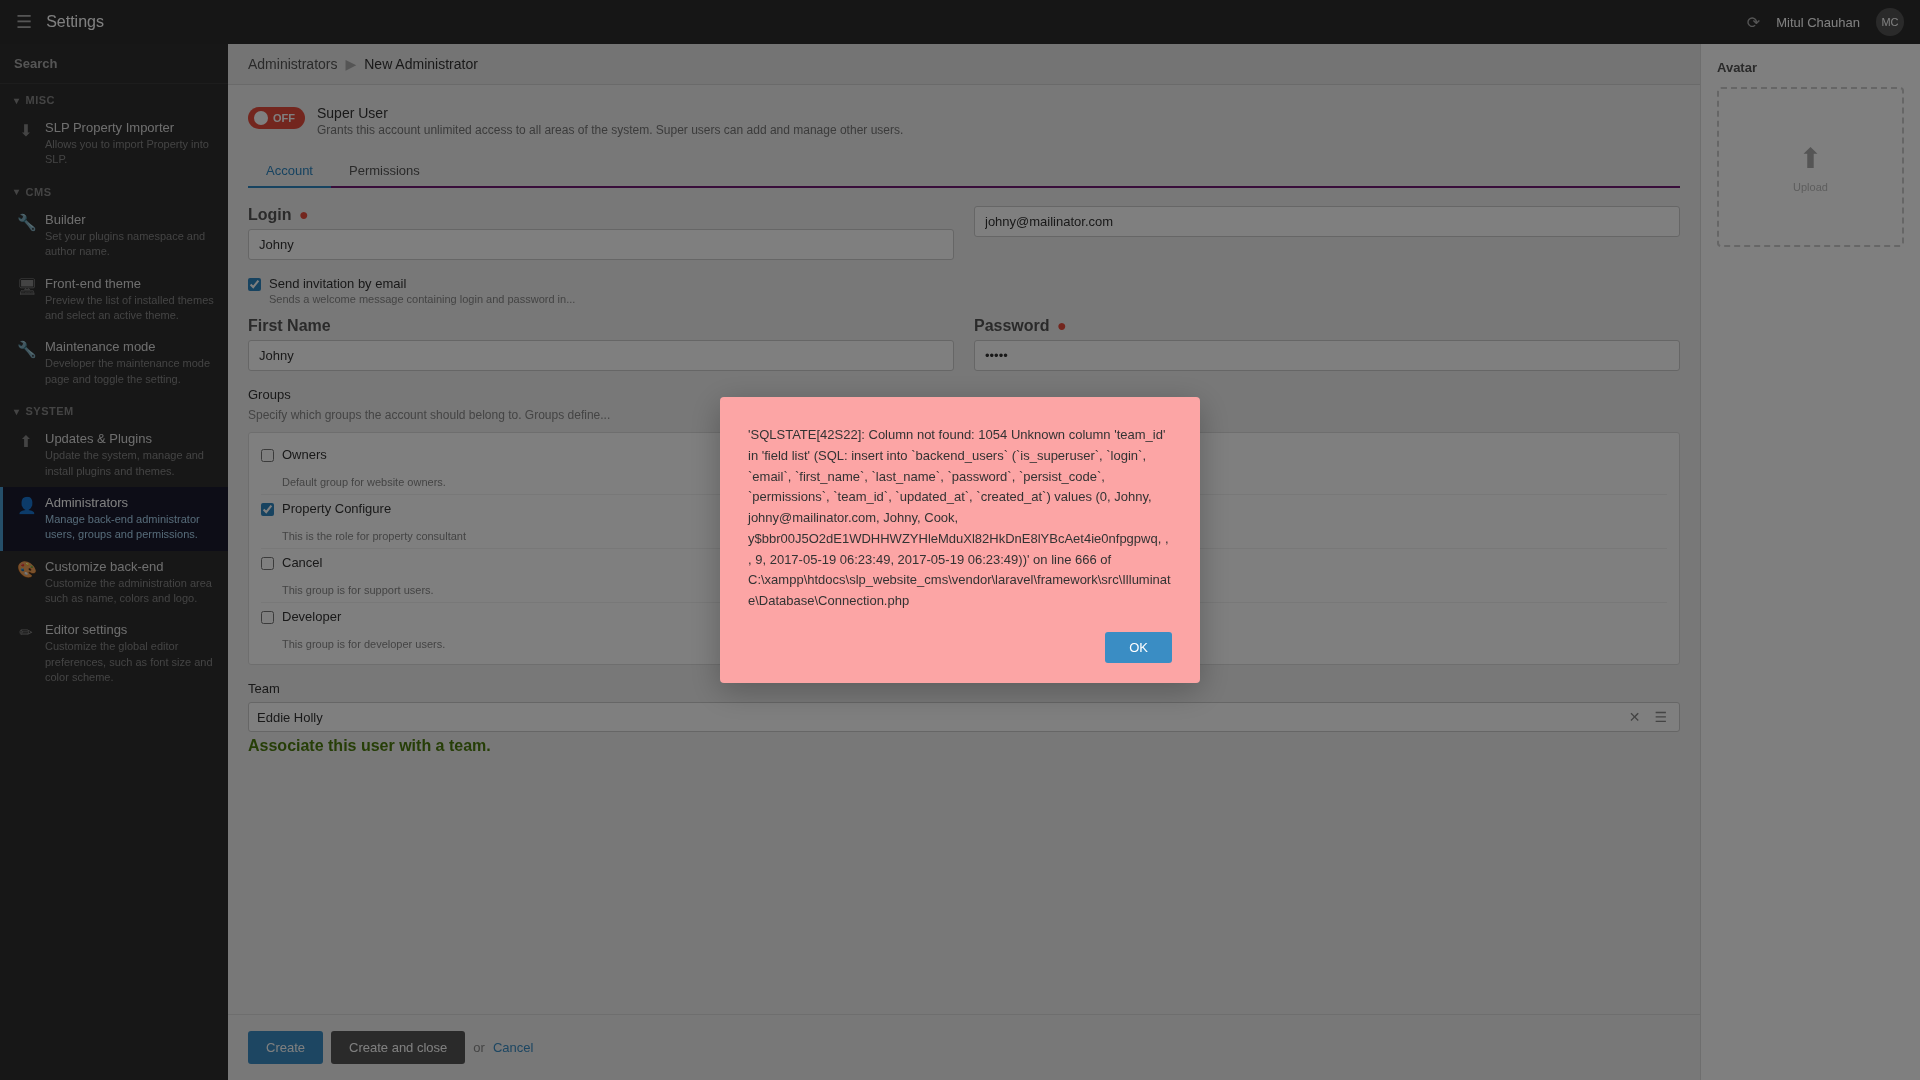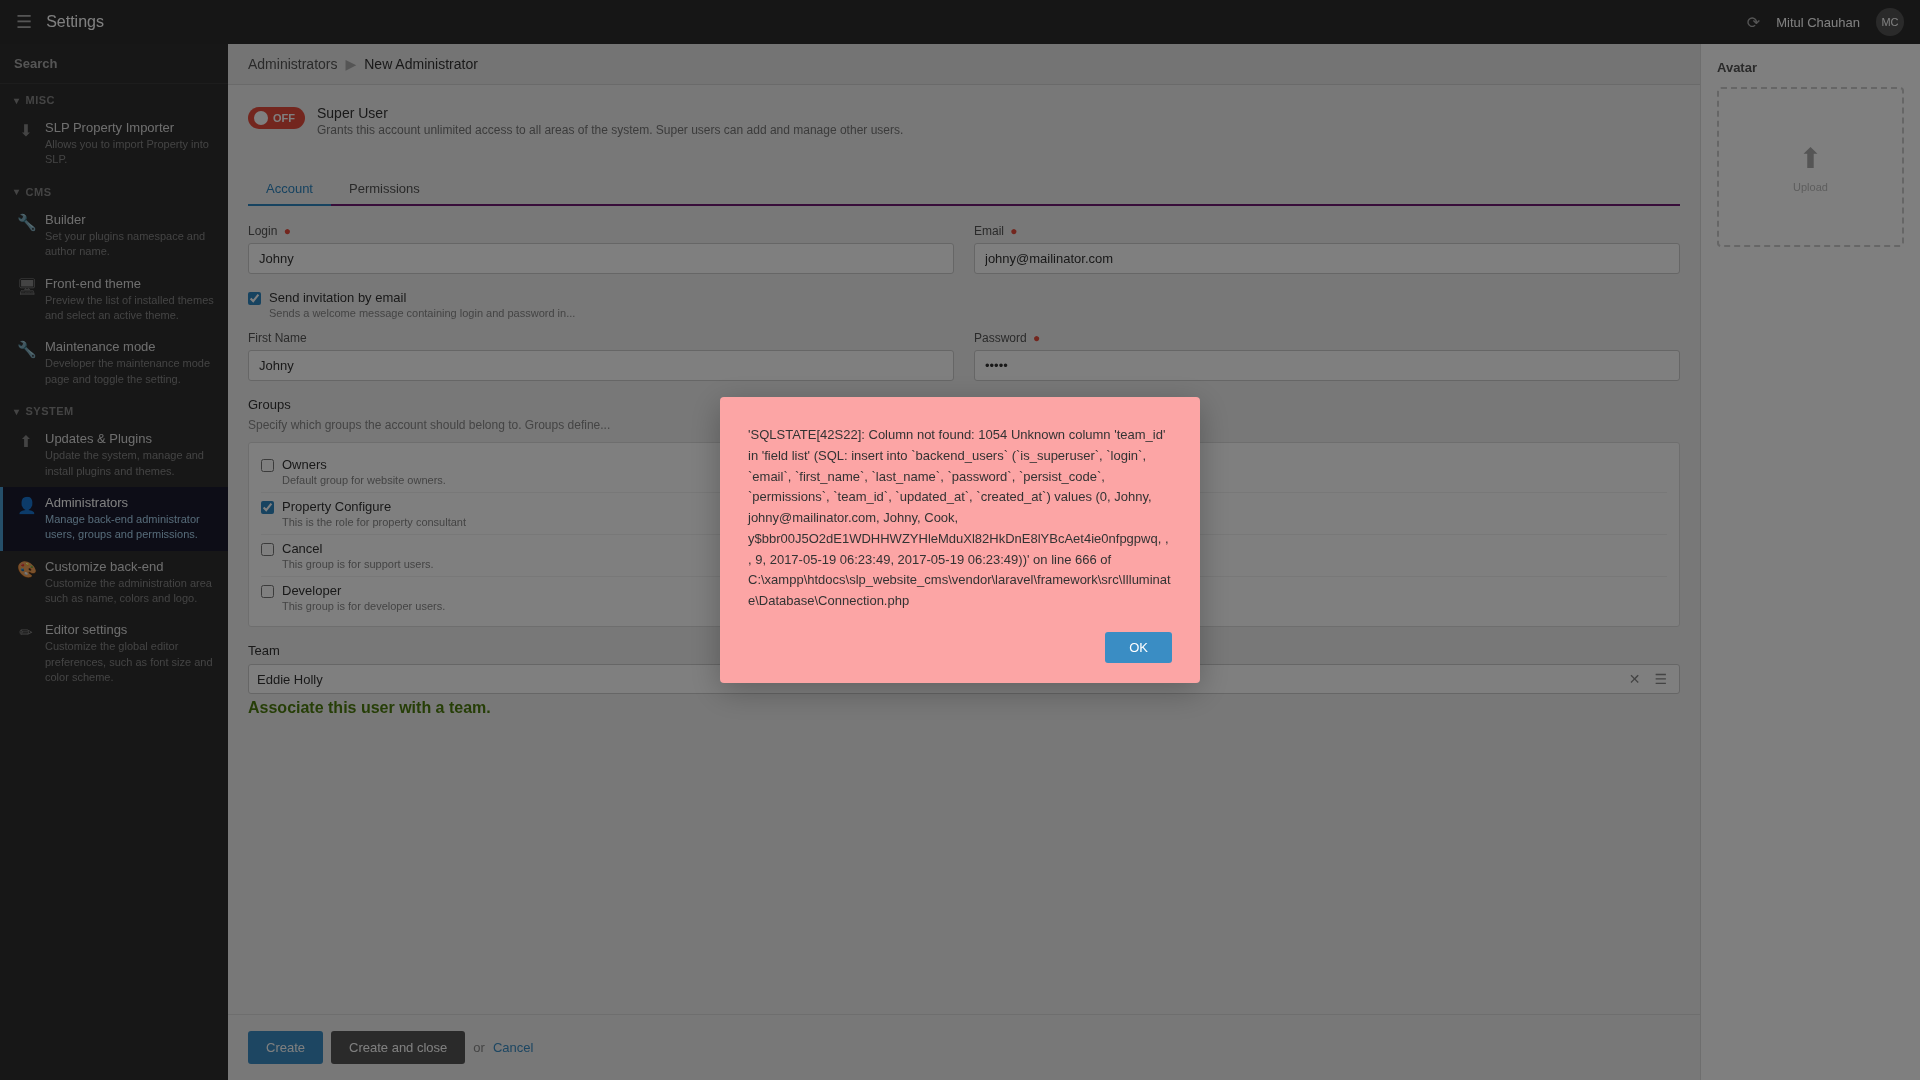--- a/index.html
+++ b/index.html
@@ -172,21 +172,21 @@
     .form-content {
       padding: 20px;
       flex: 1;
     }
 
     
     .super-user-row {
       display: flex;
       align-items: flex-start;
       gap: 12px;
-      margin-bottom: 36px;
+      margin-bottom: 18px;
     }
     .toggle-btn {
       background: #e74c3c;
       border: none;
       border-radius: 12px;
       padding: 4px 10px 4px 6px;
       cursor: pointer;
       display: flex;
       align-items: center;
       gap: 5px;
@@ -241,24 +241,24 @@
       display: flex;
       gap: 20px;
       margin-bottom: 16px;
     }
     .form-group {
       flex: 1;
       display: flex;
       flex-direction: column;
     }
     .form-label {
-      font-size: 12px;
+      font-size: 16px;
       color: #555;
       margin-bottom: 5px;
-      font-weight: 400;
+      font-weight: 700;
     }
     .form-label .required {
       color: #e74c3c;
       margin-left: 3px;
     }
     .form-input {
       padding: 7px 10px;
       border: 1px solid #ccc;
       border-radius: 3px;
       font-size: 13px;
@@ -322,21 +322,21 @@
       accent-color: #2e86c1;
     }
     .group-item-title {
       font-size: 13px;
       color: #333;
       font-weight: 500;
     }
     .group-item-desc {
       font-size: 11px;
       color: #888;
-      margin-top: 2px;
+      margin-top: 14px;
     }
 
     
     .team-section {
       margin-top: 16px;
     }
     .team-input-row {
       display: flex;
       align-items: center;
       border: 1px solid #ccc;
@@ -604,24 +604,20 @@
 
       <div class="form-row">
         <div class="form-group">
           <label class="form-label">
             <span>Login</span>
             <span class="required">●</span>
           </label>
           <input type="text" class="form-input" value="Johny" style="">
         </div>
         <div class="form-group">
-          <label class="form-label">
-            <span>Email</span>
-            <span class="required">●</span>
-          </label>
           <input type="text" class="form-input" value="johny@mailinator.com" style="">
         </div>
       </div>
 
       <div class="checkbox-row" style="margin-bottom: 12px;">
         <input type="checkbox" checked="" id="send-inv" style="">
         <div>
           <div class="checkbox-label-title">Send invitation by email</div>
           <div class="checkbox-label-desc">Sends a welcome message containing login and password in...</div>
         </div>

